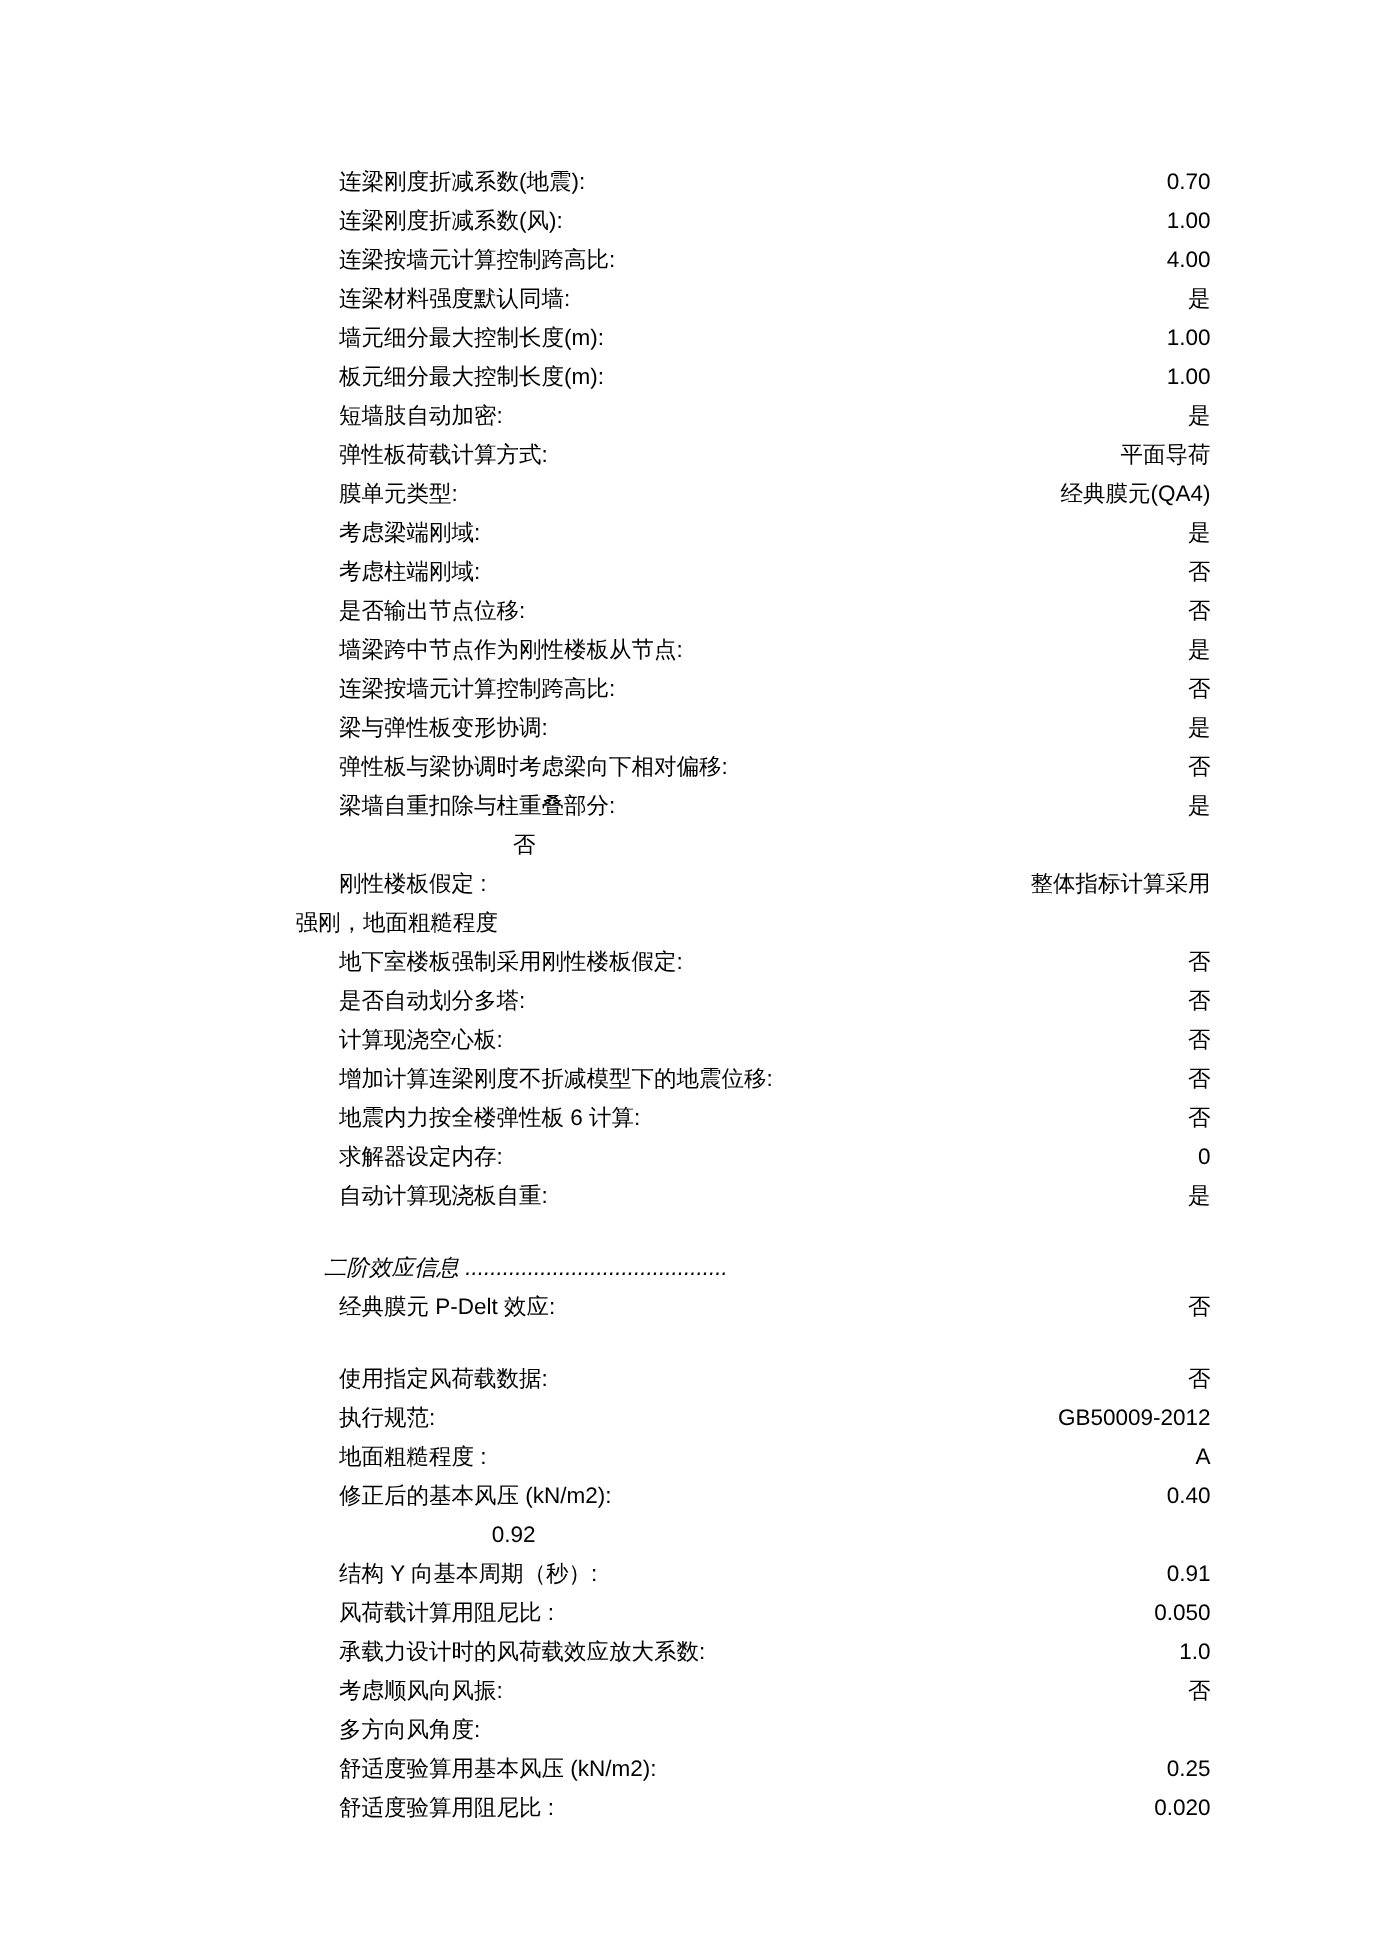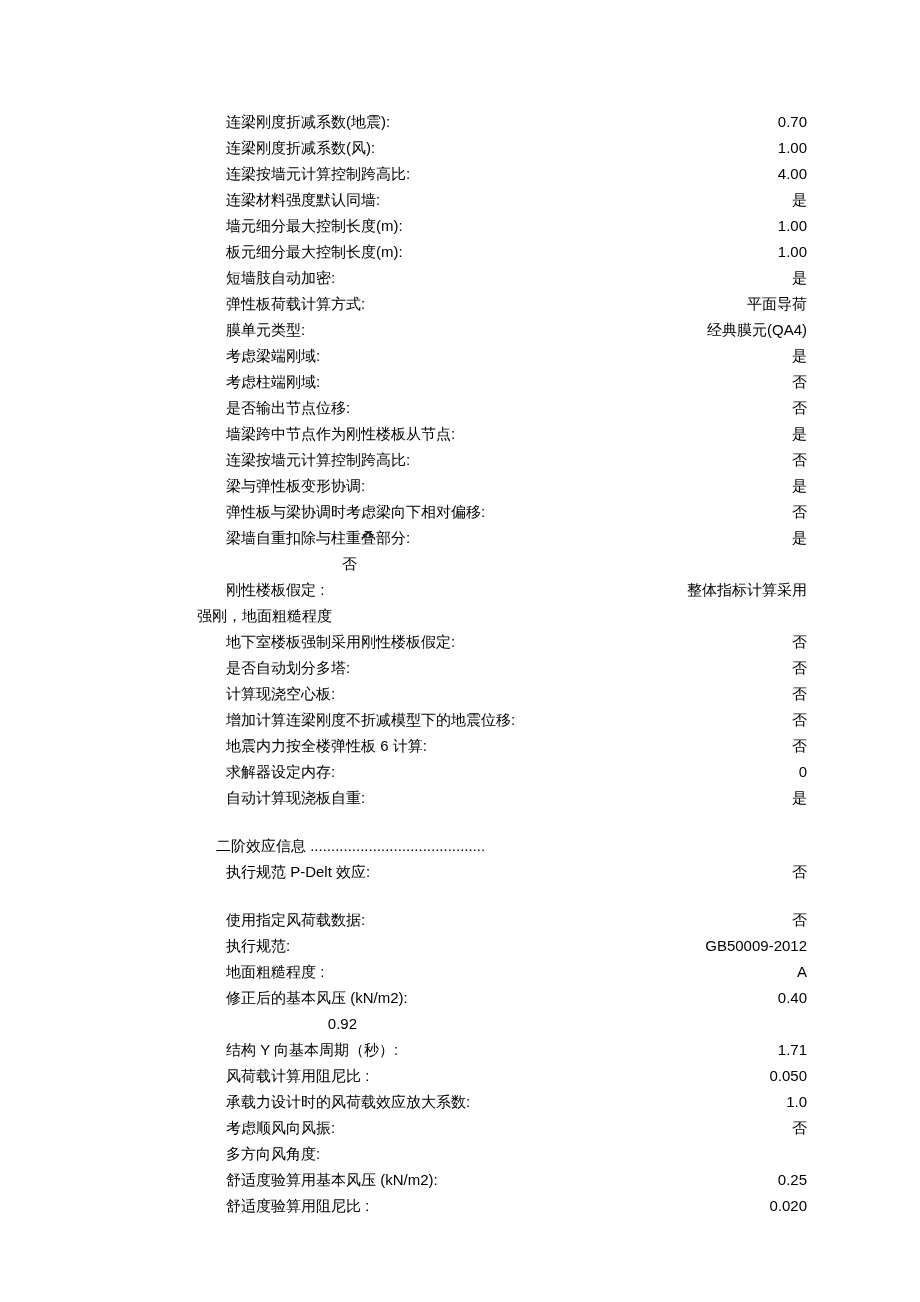--- a/index.html
+++ b/index.html
@@ -37,20 +37,21 @@
     .row-indent .label {
       padding-left: 29px;
     }
     .wrap-line {
       padding-left: 0;
       margin-bottom: 2px;
     }
     .section-header {
       padding-left: 19px;
       margin-bottom: 2px;
+      font-style: italic;
     }
     .section-gap {
       height: 22px;
     }
   </style>
 </head>
 <body>
 
 <div class="page">
 
@@ -162,21 +163,21 @@
     <span class="label">自动计算现浇板自重:</span>
     <span class="value">是</span>
   </div>
 
   <div class="section-gap"></div>
 
   <div class="section-header">
     <span>二阶效应信息  ..........................................</span>
   </div>
   <div class="row row-indent">
-    <span class="label">执行规范  P-Delt  效应:</span>
+    <span class="label">经典膜元  P-Delt  效应:</span>
     <span class="value">否</span>
   </div>
 
   <div class="section-gap"></div>
 
   <div class="row row-indent">
     <span class="label">使用指定风荷载数据:</span>
     <span class="value">否</span>
   </div>
   <div class="row row-indent">
@@ -189,21 +190,21 @@
   </div>
   <div class="row row-indent">
     <span class="label">修正后的基本风压  (kN/m2):</span>
     <span class="value">0.40</span>
   </div>
   <div class="row row-indent">
     <span class="value">0.92</span>
   </div>
   <div class="row row-indent">
     <span class="label">结构 Y 向基本周期（秒）:</span>
-    <span class="value">1.71</span>
+    <span class="value">0.91</span>
   </div>
   <div class="row row-indent">
     <span class="label">风荷载计算用阻尼比  :</span>
     <span class="value">0.050</span>
   </div>
   <div class="row row-indent">
     <span class="label">承载力设计时的风荷载效应放大系数:</span>
     <span class="value">1.0</span>
   </div>
   <div class="row row-indent">

